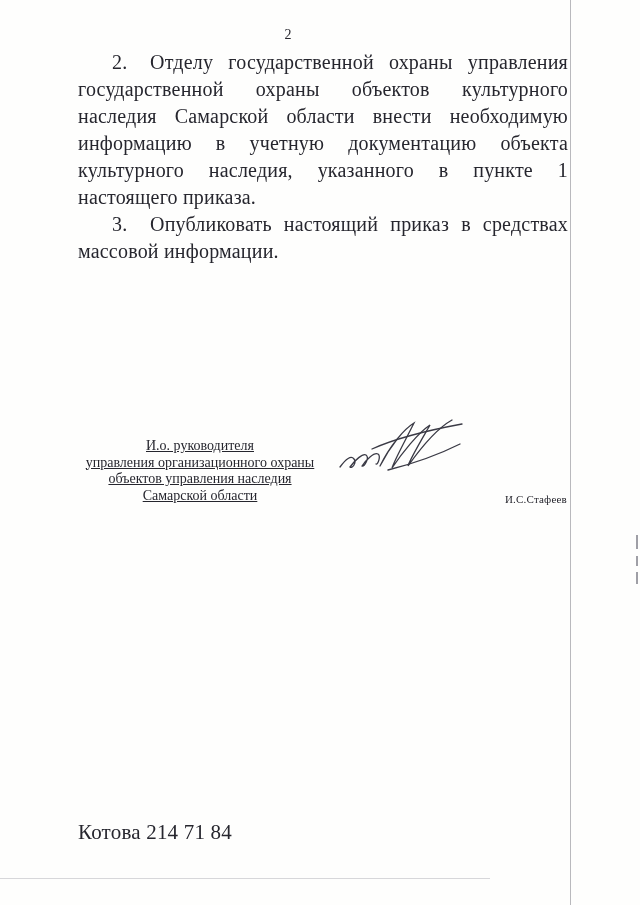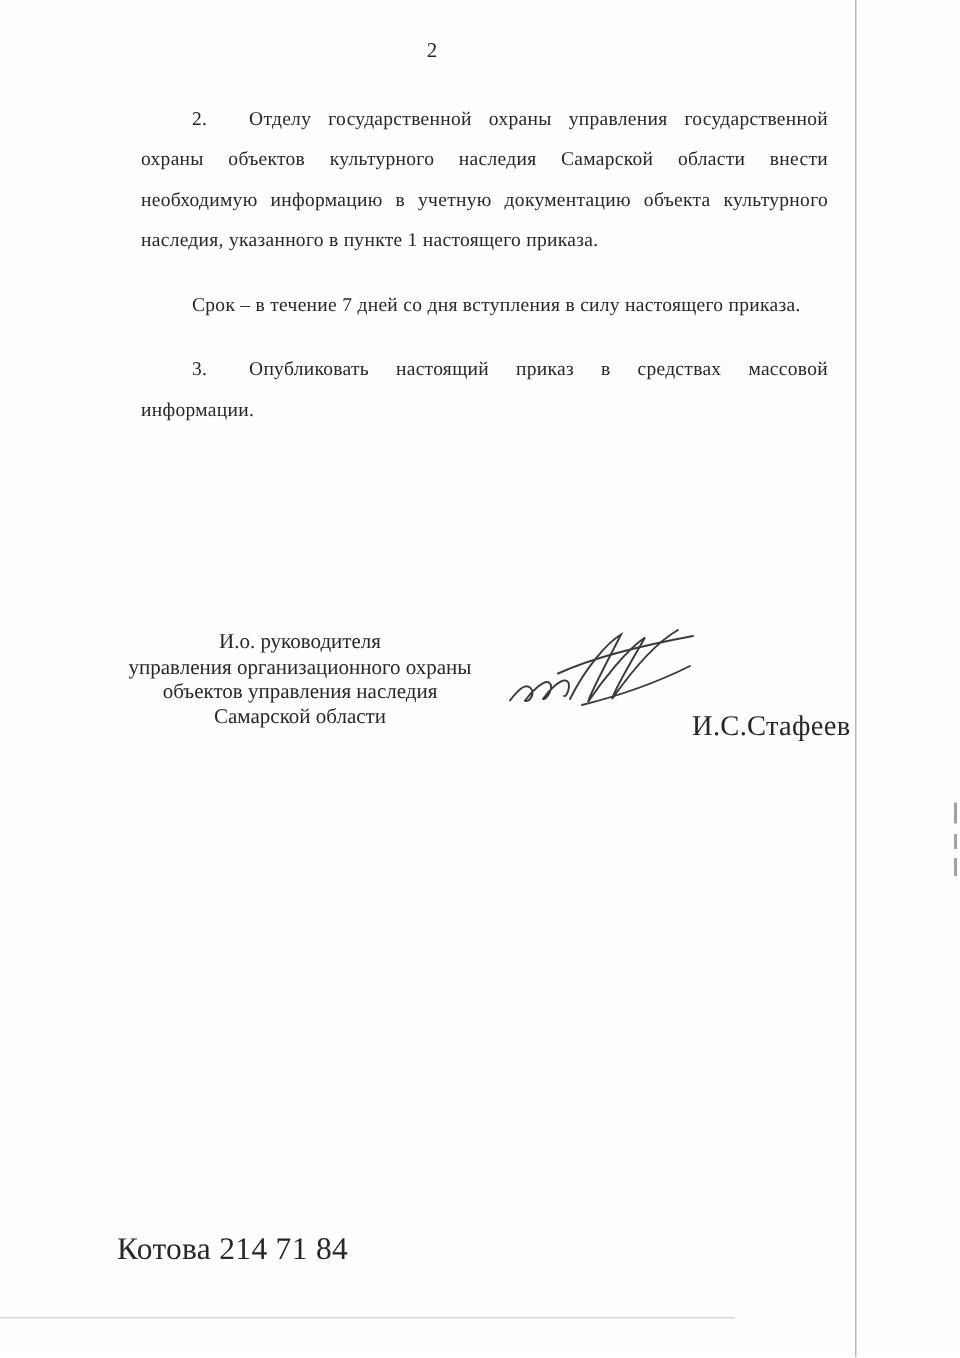--- a/index.html
+++ b/index.html
@@ -20,60 +20,61 @@
     text-align: center;
     font-size: 14px;
   }
   .content {
     position: absolute;
     top: 49px;
     left: 78px;
     width: 490px;
   }
   .para {
-    margin: 16px;
-    font-size: 13px;
+    margin: 0;
+    font-size: 20px;
     line-height: 27px;
     text-align: justify;
     text-indent: 34px;
     letter-spacing: 0.2px;
   }
   .para .num {
     display: inline-block;
     width: 38px;
     text-indent: 0;
   }
   .para .num:empty { display: none; }
   .sig-title {
     position: absolute;
-    top: 421px;
+    top: 438px;
     left: 58px;
     width: 284px;
     text-align: center;
     font-size: 14px;
     line-height: 16.5px;
+    text-decoration: underline;
   }
   .sig-svg {
     position: absolute;
     top: 415px;
     left: 332px;
     width: 155px;
     height: 72px;
   }
   .sig-svg path {
     fill: none;
     stroke: #3a3a45;
     stroke-width: 1.3;
     stroke-linecap: round;
   }
   .sig-name {
     position: absolute;
-    top: 474px;
+    top: 493px;
     right: 73px;
-    font-size: 19px;
+    font-size: 11px;
     letter-spacing: 0.2px;
   }
   .footer-contact {
     position: absolute;
     top: 820px;
     left: 78px;
     font-size: 21px;
     letter-spacing: 0.2px;
   }
   .scan-vline {
@@ -104,21 +105,20 @@
 </style>
 </head>
 <body>
 
 <div class="page">
 
   <div class="page-number">2</div>
 
   <div class="content">
     <p class="para"><span class="num">2.</span><span>Отделу государственной охраны управления государственной охраны объектов культурного наследия Самарской области внести необходимую информацию в учетную документацию объекта культурного наследия, указанного в пункте 1 настоящего приказа.</span></p>
-    <p class="para"><span>Срок – в течение 7 дней со дня вступления в силу настоящего приказа.</span></p>
     <p class="para"><span class="num">3.</span><span>Опубликовать настоящий приказ в средствах массовой информации.</span></p>
   </div>
 
   <div class="sig-title">
     <div>И.о. руководителя</div>
     <div>управления организационного охраны</div>
     <div>объектов управления наследия</div>
     <div>Самарской области</div>
   </div>
 

